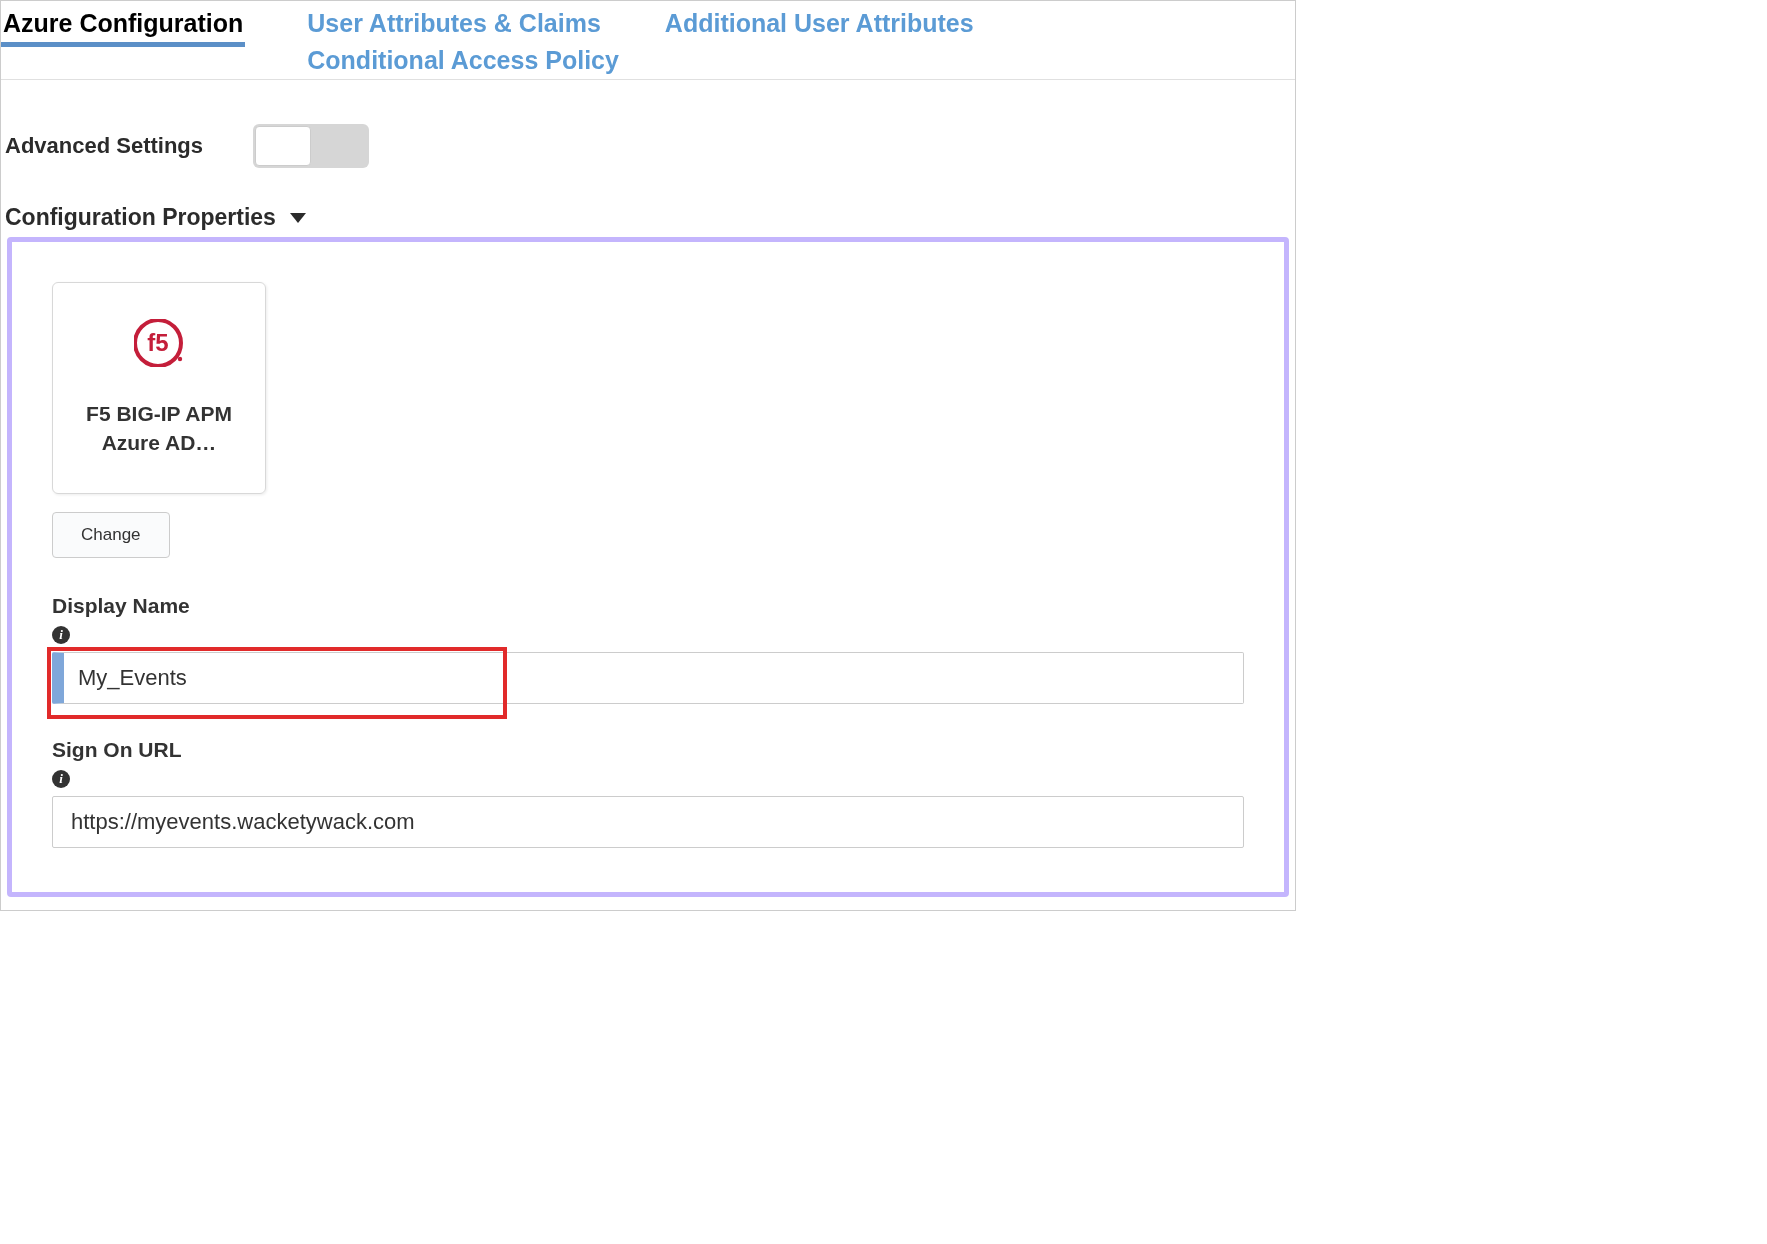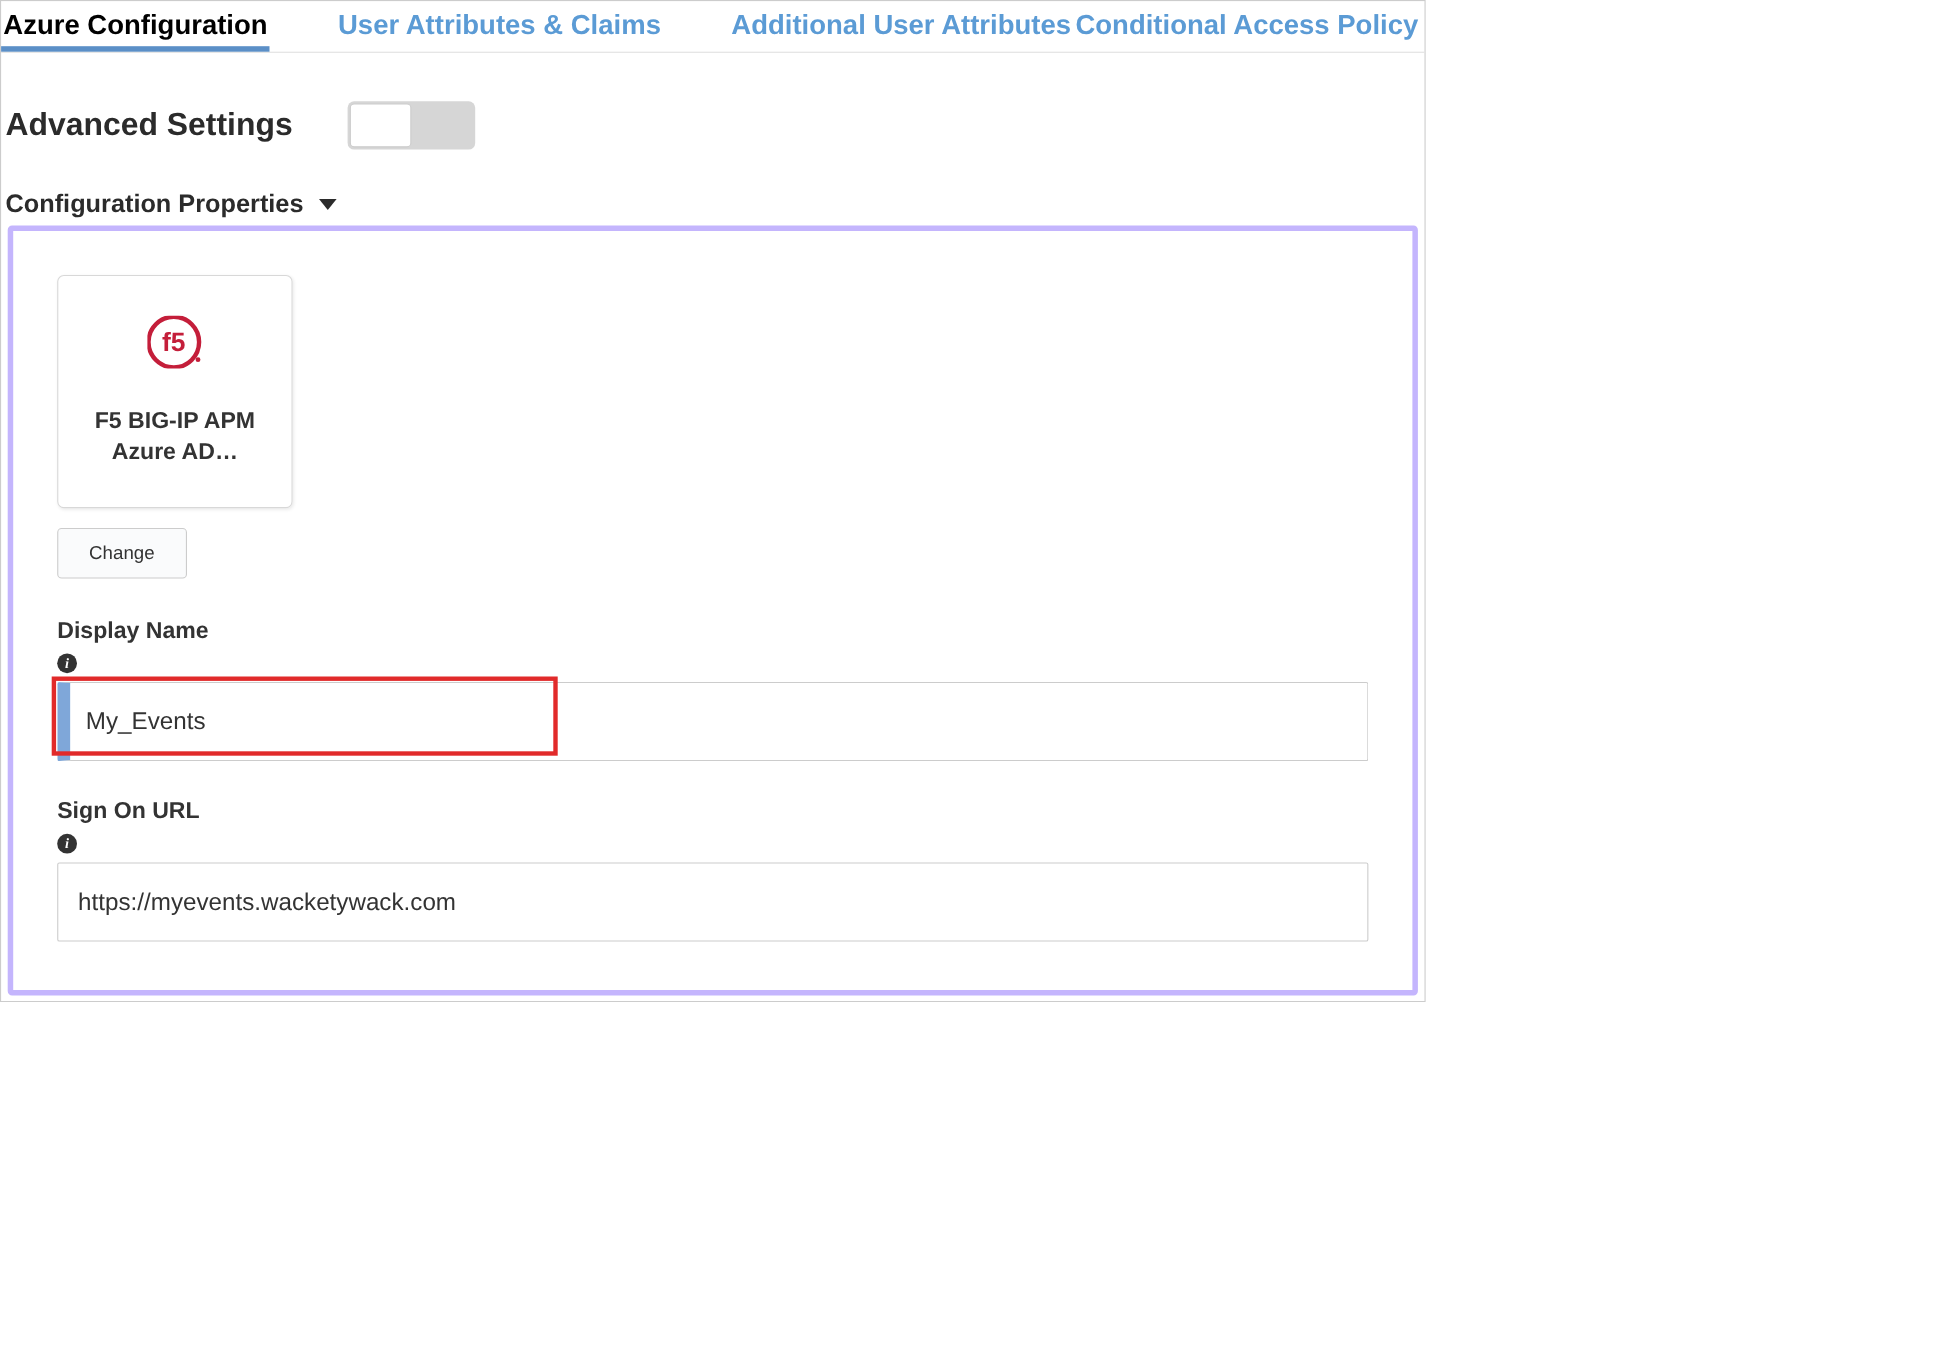--- a/index.html
+++ b/index.html
@@ -24,21 +24,21 @@
       flex-wrap: wrap;
       border-bottom: 1px solid #e0e0e0;
       padding: 4px 0 0 0;
     }
     .tabs-col-1 {
       flex: 0 0 auto;
       padding-right: 60px;
     }
     .tabs-col-2 {
       display: flex;
-      flex-direction: row;
+      flex-direction: column;
     }
     .tabs-row {
       display: flex;
       gap: 60px;
     }
     .tab {
       font-size: 25px;
       font-weight: bold;
       padding: 4px 2px;
       cursor: pointer;
@@ -56,21 +56,21 @@
     }
     .advanced-row {
       display: flex;
       align-items: center;
       gap: 50px;
       margin-top: 28px;
       margin-bottom: 36px;
       padding-left: 2px;
     }
     .advanced-label {
-      font-size: 29px;
+      font-size: 22px;
       font-weight: bold;
       color: #2b2b2b;
     }
     .toggle {
       width: 116px;
       height: 44px;
       background: #d6d6d6;
       border-radius: 6px;
       position: relative;
       cursor: pointer;
@@ -166,21 +166,21 @@
       align-items: center;
       justify-content: center;
       font-family: Georgia, serif;
     }
     .field-input-wrap {
       position: relative;
       margin-bottom: 34px;
     }
     .field-input {
       width: 100%;
-      height: 72px;
+      height: 52px;
       border: 1px solid #ccc;
       border-radius: 2px;
       padding: 0 18px;
       font-size: 22px;
       color: #333;
       background: #fff;
     }
     .field-input.accent {
       border-left: 12px solid #7fa7d9;
       padding-left: 14px;

